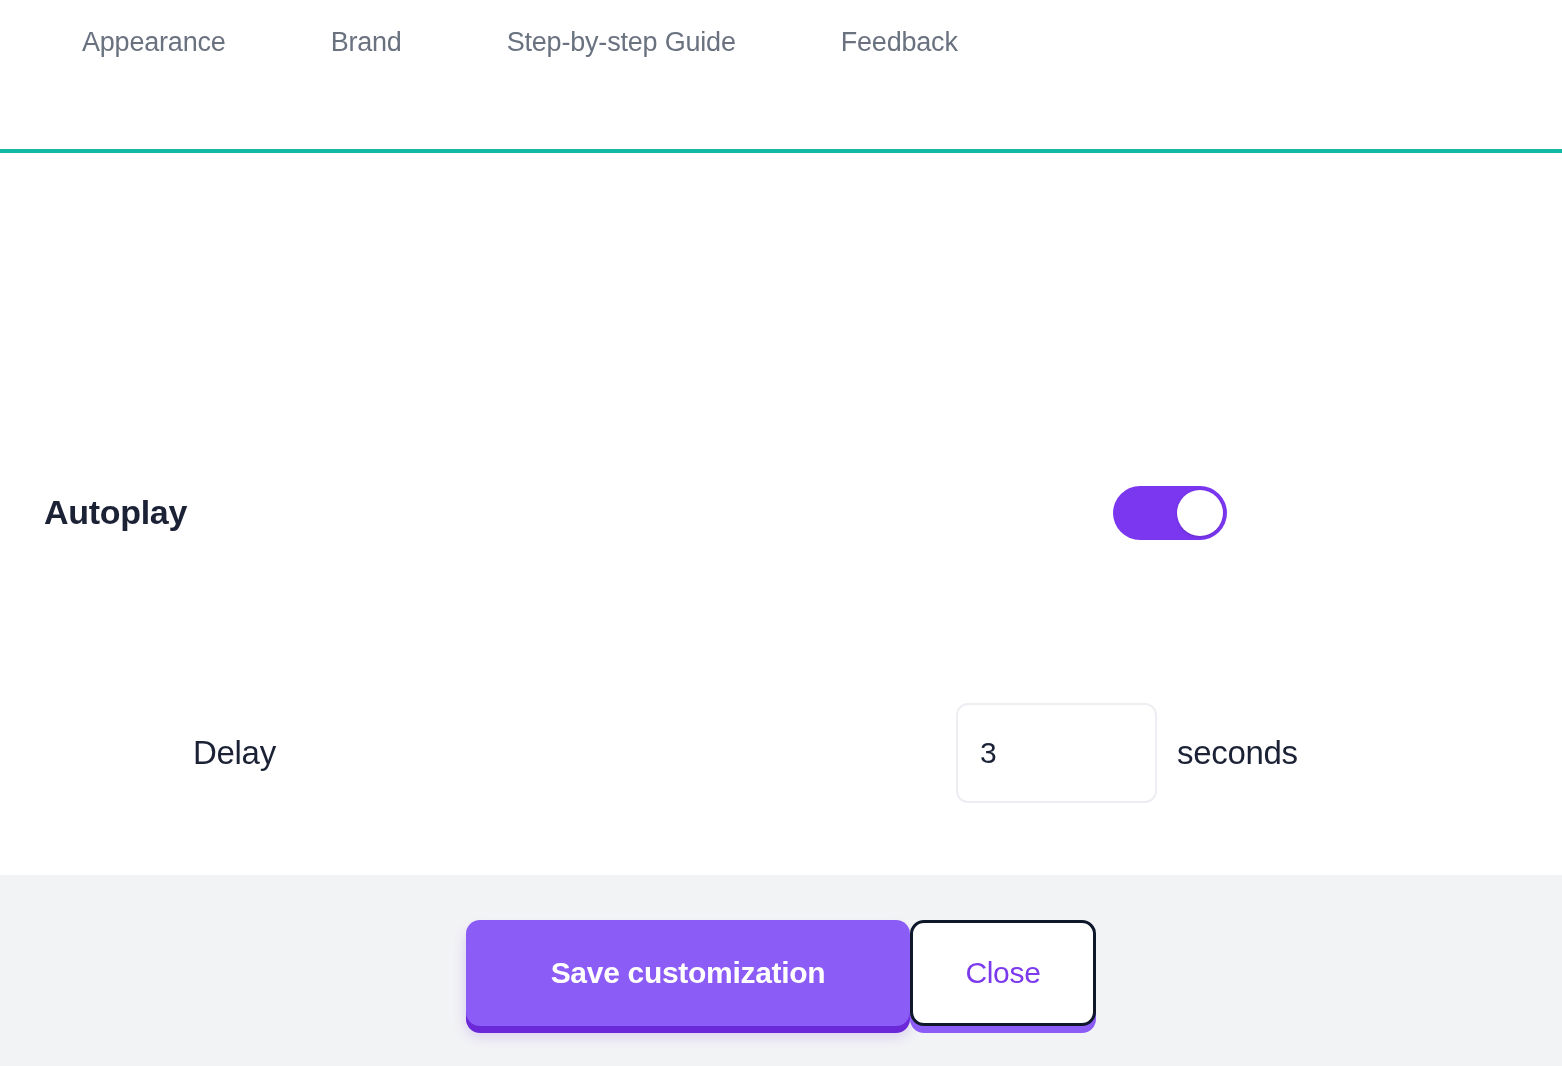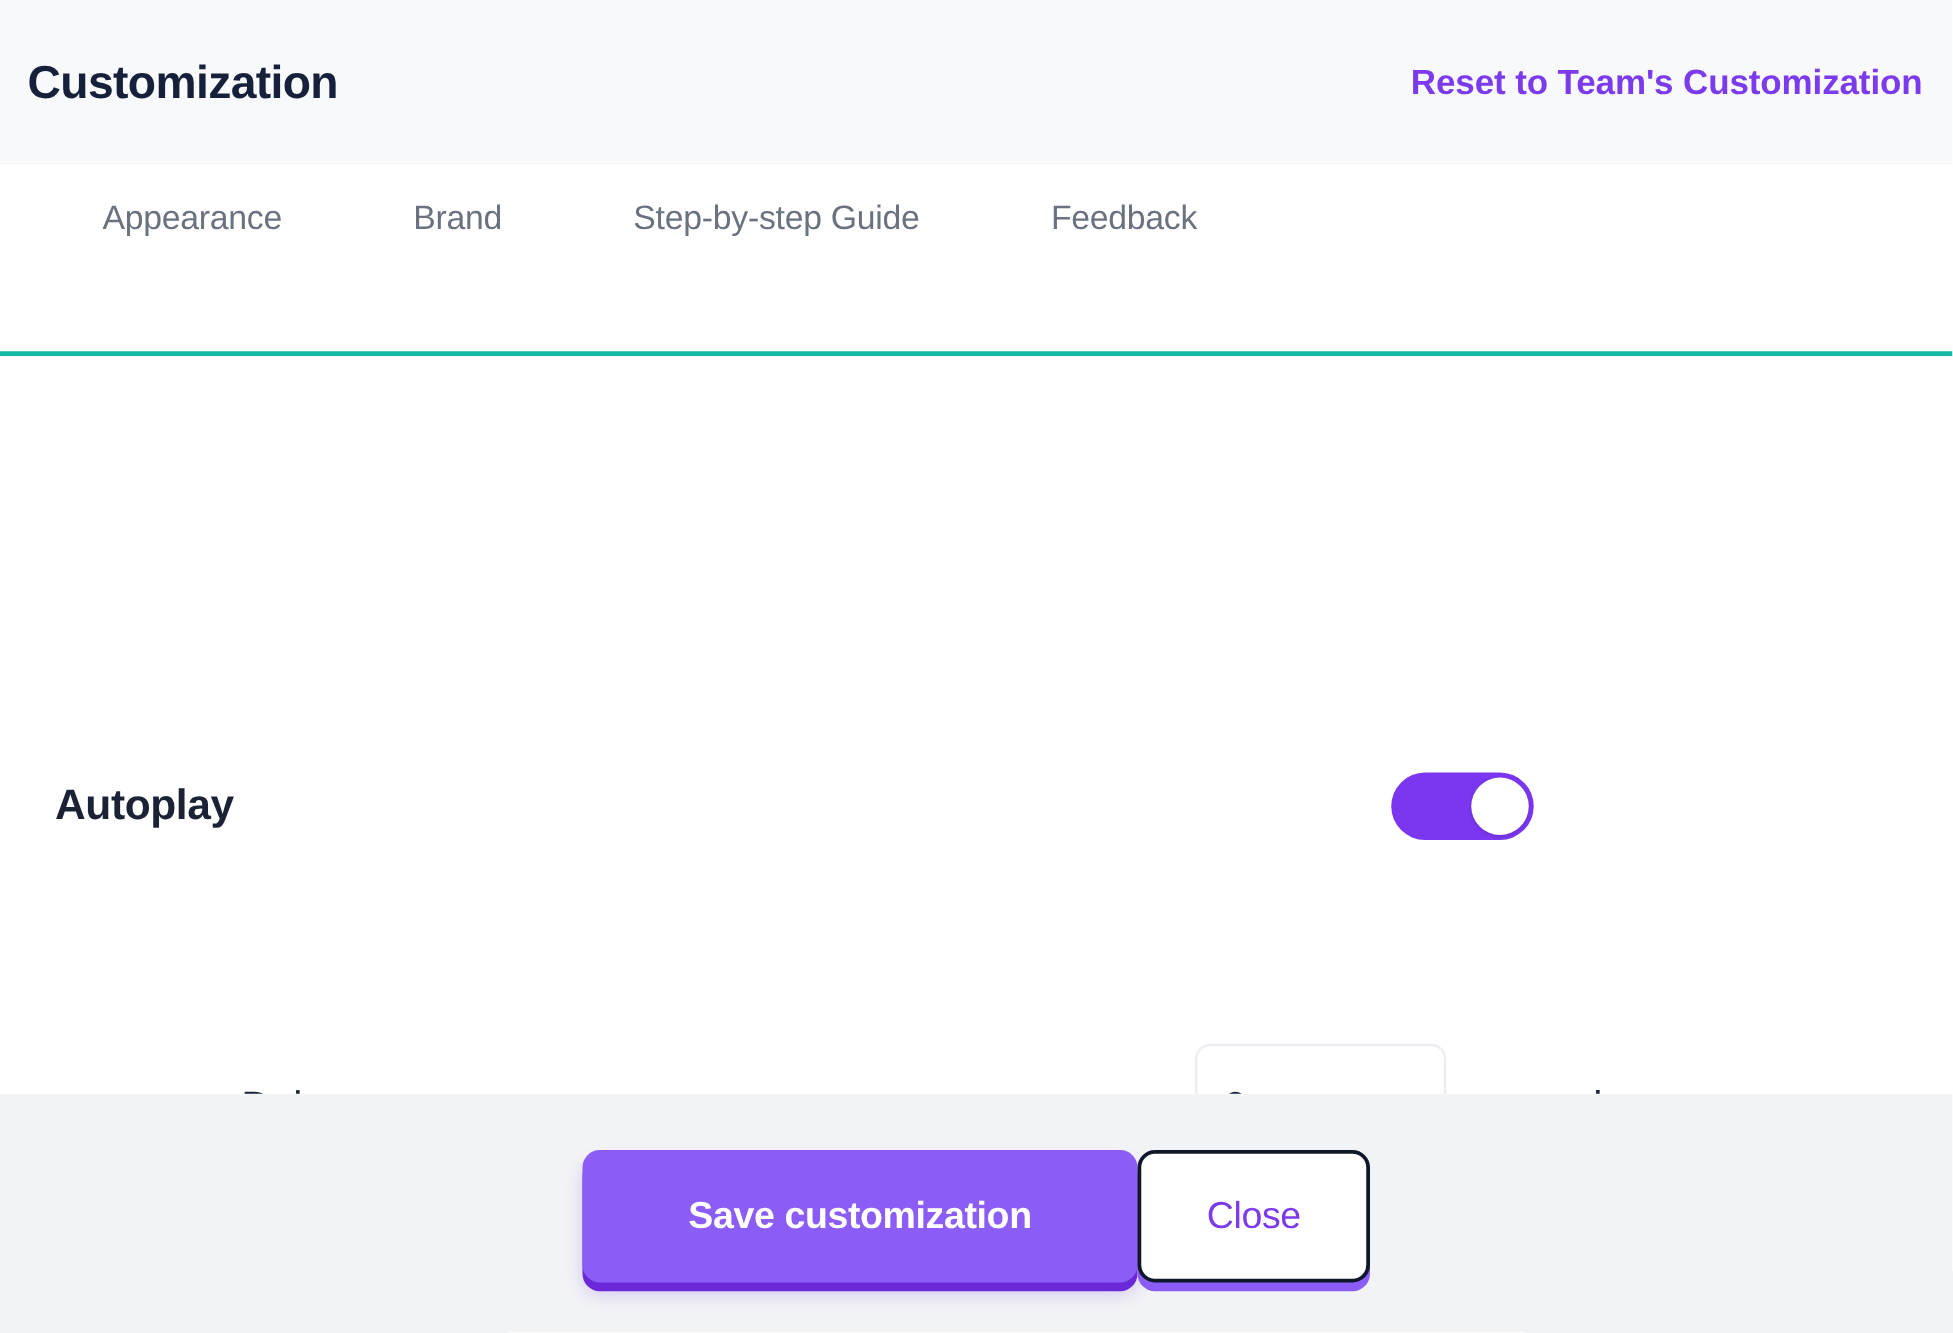--- a/index.html
+++ b/index.html
@@ -227,24 +227,20 @@
     border: 3px solid #0f172a;
     font-weight: 500;
     box-shadow: 0 7px 0 0 #8b5cf6;
   }
 </style>
 </head>
 <body>
 
 <div class="modal">
 
-  <div class="modal-header">
-    <h1 class="modal-title">Customization</h1>
-    <a class="reset-link">Reset to Team's Customization</a>
-  </div>
 
   <div class="tabs">
     <button class="tab">Appearance</button>
     <button class="tab">Brand</button>
     <button class="tab">Step-by-step Guide</button>
     <button class="tab">Feedback</button>
   </div>
 
   <div class="modal-body">
 

